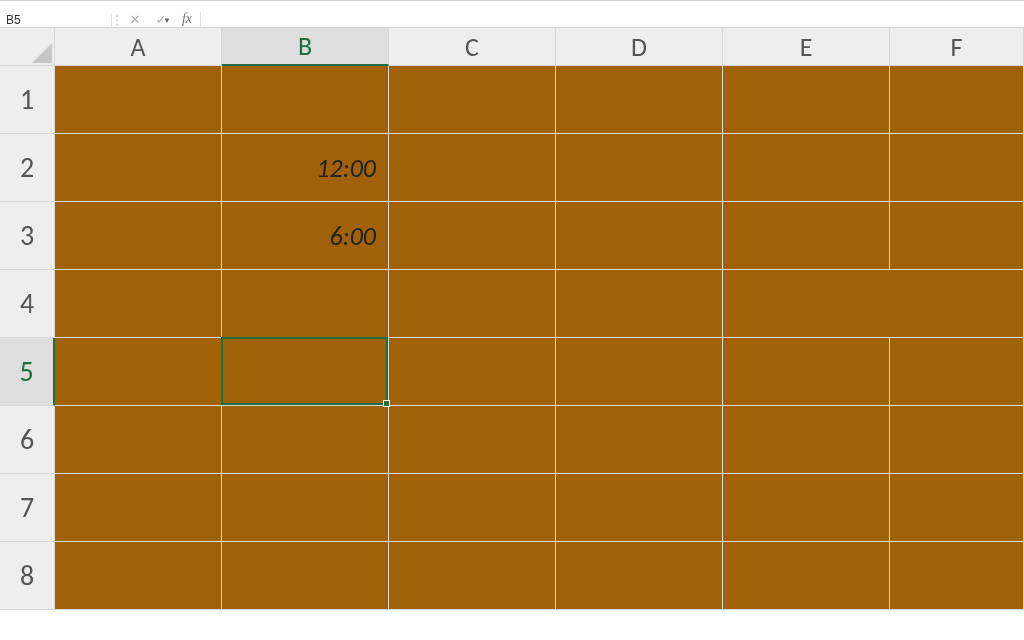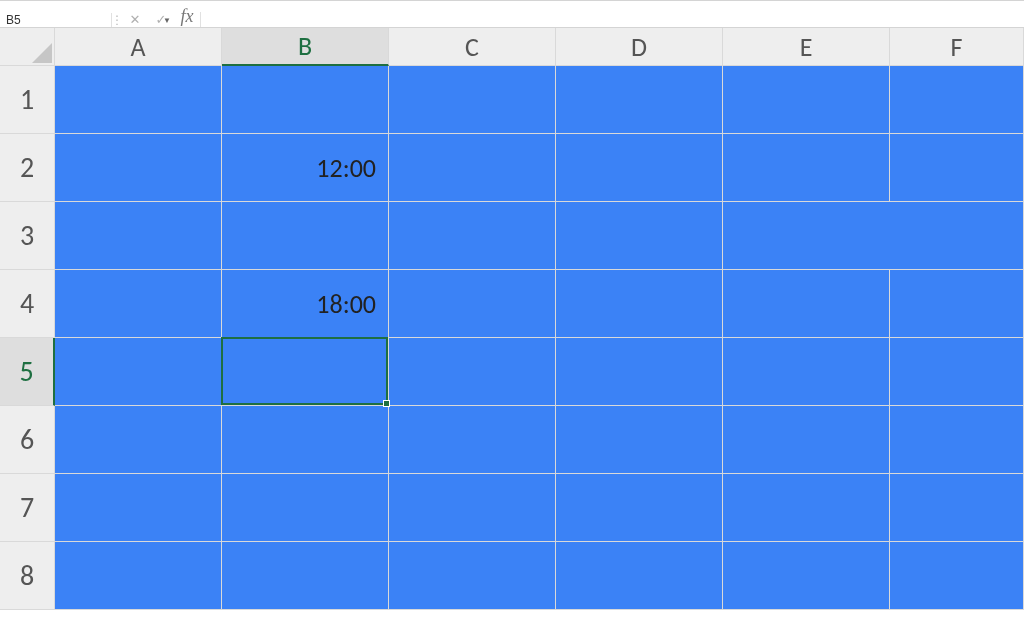--- a/index.html
+++ b/index.html
@@ -54,21 +54,21 @@
       width: 26px;
       display: flex; align-items: center; justify-content: center;
       color: #b0b0b0;
       font-size: 13px;
       cursor: default;
     }
     .fb-btn.fx {
       font-style: italic;
       font-family: "Times New Roman", serif;
       color: #777;
-      font-size: 18px;
+      font-size: 14px;
     }
     .formula-input-wrap {
       flex: 1;
       border-left: 1px solid #e1e1e1;
       display: flex; align-items: center;
       padding: 0 6px;
     }
     .formula-input {
       width: 100%;
       border: none; outline: none;
@@ -117,28 +117,29 @@
       width: 55px;
       font-size: 28px;
     }
     .row-head.selected {
       background: #dedede;
       color: #1e6f41;
       border-right: 2px solid #1e6f41;
     }
     .cell {
       width: 167px;
-      background: #3b82f6;
+      background: #a16207;
       position: relative;
       display: flex;
       align-items: center;
       justify-content: flex-end;
       padding: 0 12px;
       font-size: 26px;
       color: #222;
+      font-style: italic;
     }
     .cell.last { flex: 1; }
 
     
     .active-cell {
       position: absolute;
       border: 2px solid #1e6f41;
       background: transparent;
       pointer-events: none;
       z-index: 5;
@@ -200,30 +201,30 @@
     <div class="cell">12:00</div>
     <div class="cell"></div>
     <div class="cell"></div>
     <div class="cell"></div>
     <div class="cell last"></div>
   </div>
 
   <div class="row">
     <div class="row-head">3</div>
     <div class="cell"></div>
+    <div class="cell">6:00</div>
     <div class="cell"></div>
     <div class="cell"></div>
     <div class="cell"></div>
     <div class="cell last"></div>
   </div>
 
   <div class="row">
     <div class="row-head">4</div>
     <div class="cell"></div>
-    <div class="cell">18:00</div>
     <div class="cell"></div>
     <div class="cell"></div>
     <div class="cell"></div>
     <div class="cell last"></div>
   </div>
 
   <div class="row">
     <div class="row-head selected">5</div>
     <div class="cell"></div>
     <div class="cell" id="cell-B5"></div>

